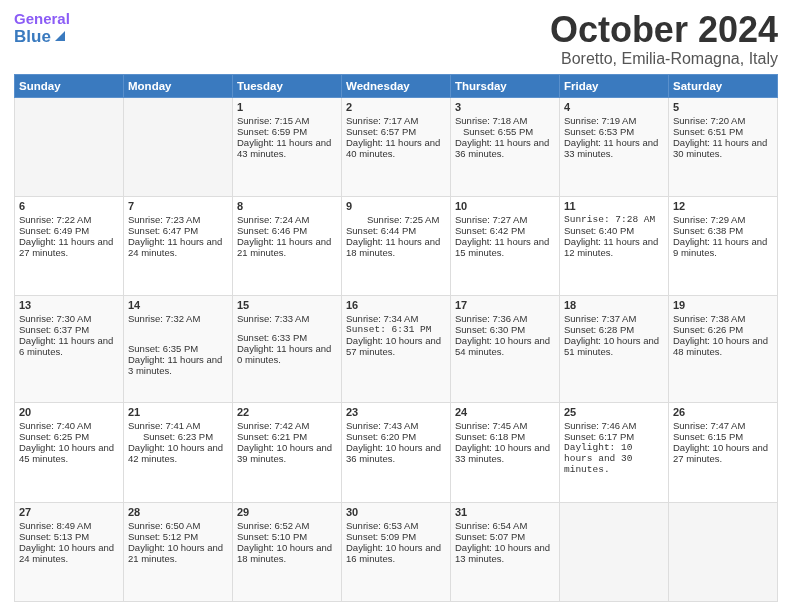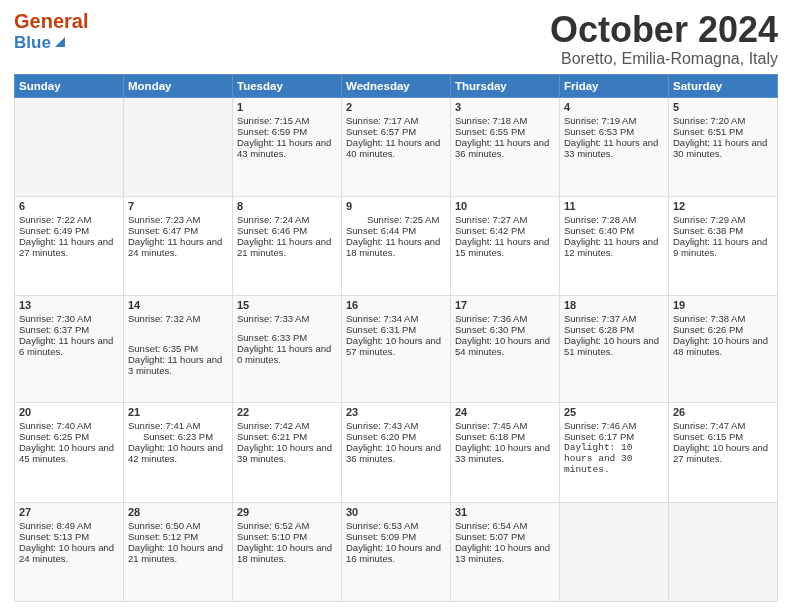--- a/index.html
+++ b/index.html
@@ -78,21 +78,21 @@
       background: #f5f5f5 !important;
     }
   </style>
 </head>
 <body>
 
 <div class="page">
   <div class="header">
     <div class="logo">
       <div style="line-height:1.15">
-        <span style="font-size:20px;font-weight:bold;color:#c2410c;display:block;">General</span>
+        <span style="font-size:15px;font-weight:bold;color:#8b5cf6;display:block;">General</span>
         <span style="font-size:17px;font-weight:bold;color:#3a7abf;display:flex;align-items:center;">
           <span>Blue</span>
           <svg width="14" height="14" viewBox="0 0 14 14" style="margin-left:2px;margin-top:-2px;">
             <polygon points="2,12 12,12 12,2" fill="#3a7abf"></polygon>
           </svg>
         </span>
       </div>
     </div>
     <div class="title-block">
       <h1>October 2024</h1>
@@ -124,21 +124,21 @@
           </td>
           <td>
             <span class="day-num">2</span>
             <span style="display: block;">Sunrise: 7:17 AM</span>
             <span style="display: block;">Sunset: 6:57 PM</span>
             <span style="display: block;">Daylight: 11 hours and 40 minutes.</span>
           </td>
           <td>
             <span class="day-num">3</span>
             <span style="display: block;">Sunrise: 7:18 AM</span>
-            <span style="display: block;">Sunset: 6:55 PM</span>
+            <span style="display: block; margin-left: 8px;">Sunset: 6:55 PM</span>
             <span style="display: block;">Daylight: 11 hours and 36 minutes.</span>
           </td>
           <td>
             <span class="day-num">4</span>
             <span style="display: block;">Sunrise: 7:19 AM</span>
             <span style="display: block;">Sunset: 6:53 PM</span>
             <span style="display: block;">Daylight: 11 hours and 33 minutes.</span>
           </td>
           <td>
             <span class="day-num">5</span>
@@ -173,21 +173,21 @@
             <span style="display: block;">Daylight: 11 hours and 18 minutes.</span>
           </td>
           <td>
             <span class="day-num">10</span>
             <span style="display: block;">Sunrise: 7:27 AM</span>
             <span style="display: block;">Sunset: 6:42 PM</span>
             <span style="display: block;">Daylight: 11 hours and 15 minutes.</span>
           </td>
           <td>
             <span class="day-num">11</span>
-            <span style="display: block;">Sunrise: 7:28 AM</span>
+            <span style="display: block; font-family: Liberation Mono, monospace;">Sunrise: 7:28 AM</span>
             <span style="display: block;">Sunset: 6:40 PM</span>
             <span style="display: block;">Daylight: 11 hours and 12 minutes.</span>
           </td>
           <td>
             <span class="day-num">12</span>
             <span style="display: block;">Sunrise: 7:29 AM</span>
             <span style="display: block;">Sunset: 6:38 PM</span>
             <span style="display: block;">Daylight: 11 hours and 9 minutes.</span>
           </td>
         </tr>
@@ -206,21 +206,21 @@
           </td>
           <td>
             <span class="day-num">15</span>
             <span style="display: block;">Sunrise: 7:33 AM</span>
             <span style="display: block; margin-top: 8px;">Sunset: 6:33 PM</span>
             <span style="display: block;">Daylight: 11 hours and 0 minutes.</span>
           </td>
           <td>
             <span class="day-num">16</span>
             <span style="display: block;">Sunrise: 7:34 AM</span>
-            <span style="display: block;">Sunset: 6:31 PM</span>
+            <span style="display: block; font-family: Liberation Mono, monospace;">Sunset: 6:31 PM</span>
             <span style="display: block;">Daylight: 10 hours and 57 minutes.</span>
           </td>
           <td>
             <span class="day-num">17</span>
             <span style="display: block;">Sunrise: 7:36 AM</span>
             <span style="display: block;">Sunset: 6:30 PM</span>
             <span style="display: block;">Daylight: 10 hours and 54 minutes.</span>
           </td>
           <td>
             <span class="day-num">18</span>

